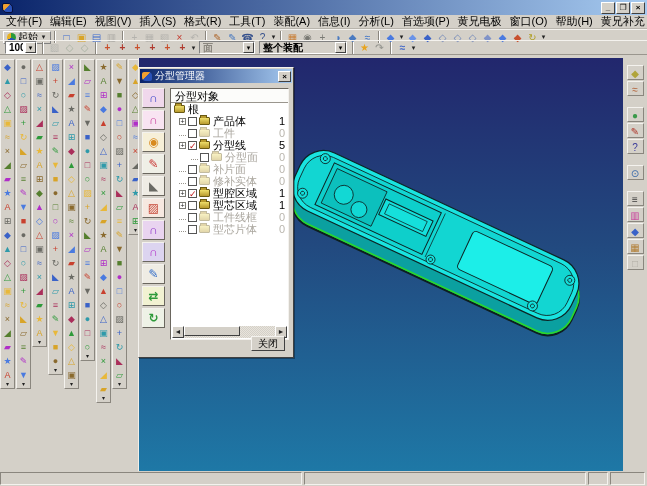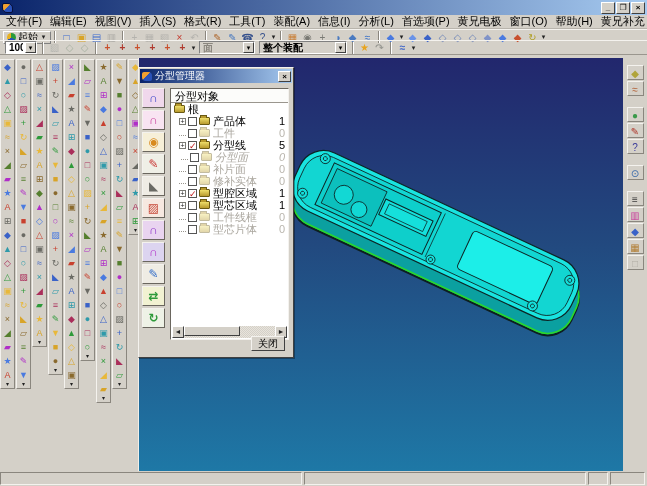--- a/index.html
+++ b/index.html
@@ -529,21 +529,21 @@
             <span class="tlabel">工件</span>
             <span class="tcount">0</span>
           </div>
           <div class="trow" style="padding-left: 6px;">
             <span class="texp"><span class="box">+</span></span>
             <span class="tchk">✓</span>
             <span class="tfold"></span>
             <span class="tlabel">分型线</span>
             <span class="tcount">5</span>
           </div>
-          <div class="trow dis" style="padding-left: 8px; font-style: italic;">
+          <div class="trow dis" style="padding-left: 18px;">
             <span class="texp"><span class="tdash"></span></span>
             <span class="tchk"></span>
             <span class="tfold"></span>
             <span class="tlabel">分型面</span>
             <span class="tcount">0</span>
           </div>
           <div class="trow dis" style="padding-left: 6px;">
             <span class="texp"><span class="tdash"></span></span>
             <span class="tchk"></span>
             <span class="tfold"></span>

